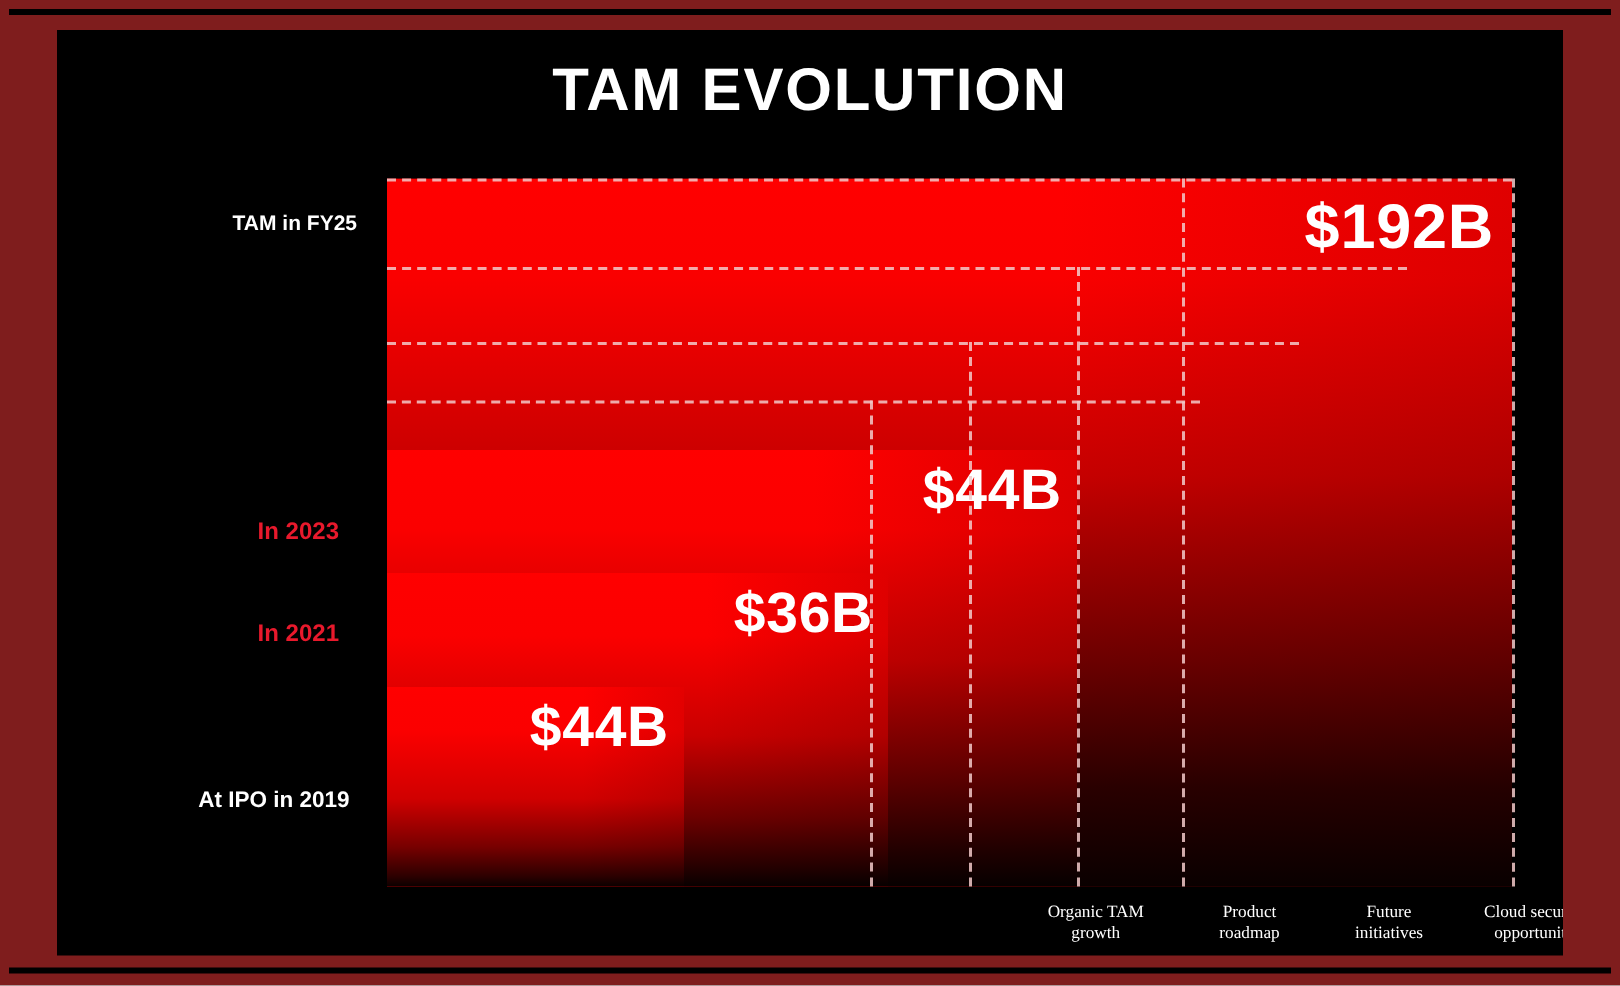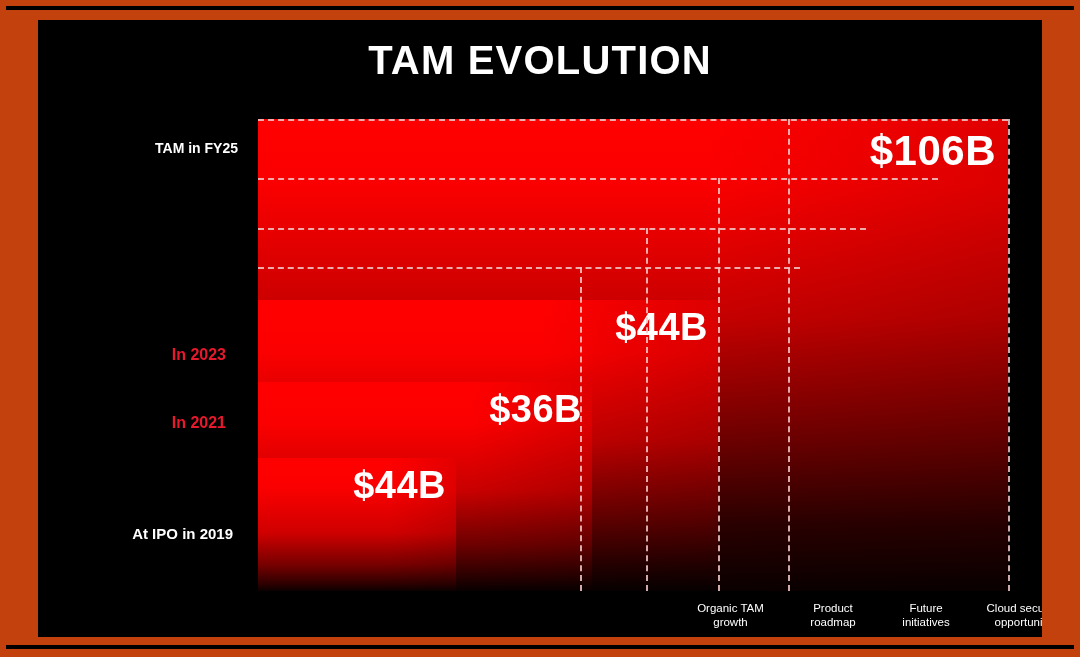--- a/index.html
+++ b/index.html
@@ -9,21 +9,21 @@
     width: 1080px;
     height: 657px;
     overflow: hidden;
     font-family: "Liberation Sans", sans-serif;
   }
 
   #page {
     position: relative;
     width: 1080px;
     height: 657px;
-    background: #c2410c;
+    background: #7f1d1d;
   }
 
   .frame-bar {
     position: absolute;
     left: 6px;
     width: 1068px;
     height: 4px;
     background: #000000;
   }
   .frame-bar.top { top: 6px; }
@@ -113,41 +113,42 @@
   .row-label.red { color: #e8192c; font-size: 16px; }
   .row-label.ipo { font-size: 15px; }
 
   .seg-label {
     position: absolute;
     color: #ffffff;
     font-size: 11.5px;
     text-align: center;
     line-height: 1.25;
     white-space: pre-line;
+    font-family: Liberation Serif, serif;
   }
 </style>
 </head>
 <body>
 
 <div id="page">
 
   <div class="frame-bar top"></div>
   <div class="frame-bar bottom"></div>
 
   <div class="slide">
 
     <div class="slide-title">TAM EVOLUTION</div>
 
     <div class="plot">
 
       <div class="bar big" style="left:220px; top:99px; width:750px; height:472px;">
         <div class="fill" style="background: linear-gradient(to bottom, #ff0008 0%, #fa0008 14%, #c60008 42%, #6d0206 68%, #2a0204 86%, #0a0002 100%),
                              linear-gradient(to right, #ff0008 0%, #ff0008 60%, #e00007 100%);
                     background-blend-mode: multiply;"></div>
-        <div class="value">$106B</div>
+        <div class="value">$192B</div>
       </div>
 
       <div class="bar" style="left:220px; top:280px; width:460px; height:291px;">
         <div class="fill" style="background: linear-gradient(to bottom, #ff0008 0%, #fb0008 18%, #c40008 48%, #670206 74%, #220203 92%, #070001 100%),
                              linear-gradient(to right, #ff0008 0%, #ff0008 62%, #dd0007 100%);
                     background-blend-mode: multiply;"></div>
         <div class="value">$44B</div>
       </div>
 
       <div class="bar" style="left:220px; top:362px; width:334px; height:209px;">

